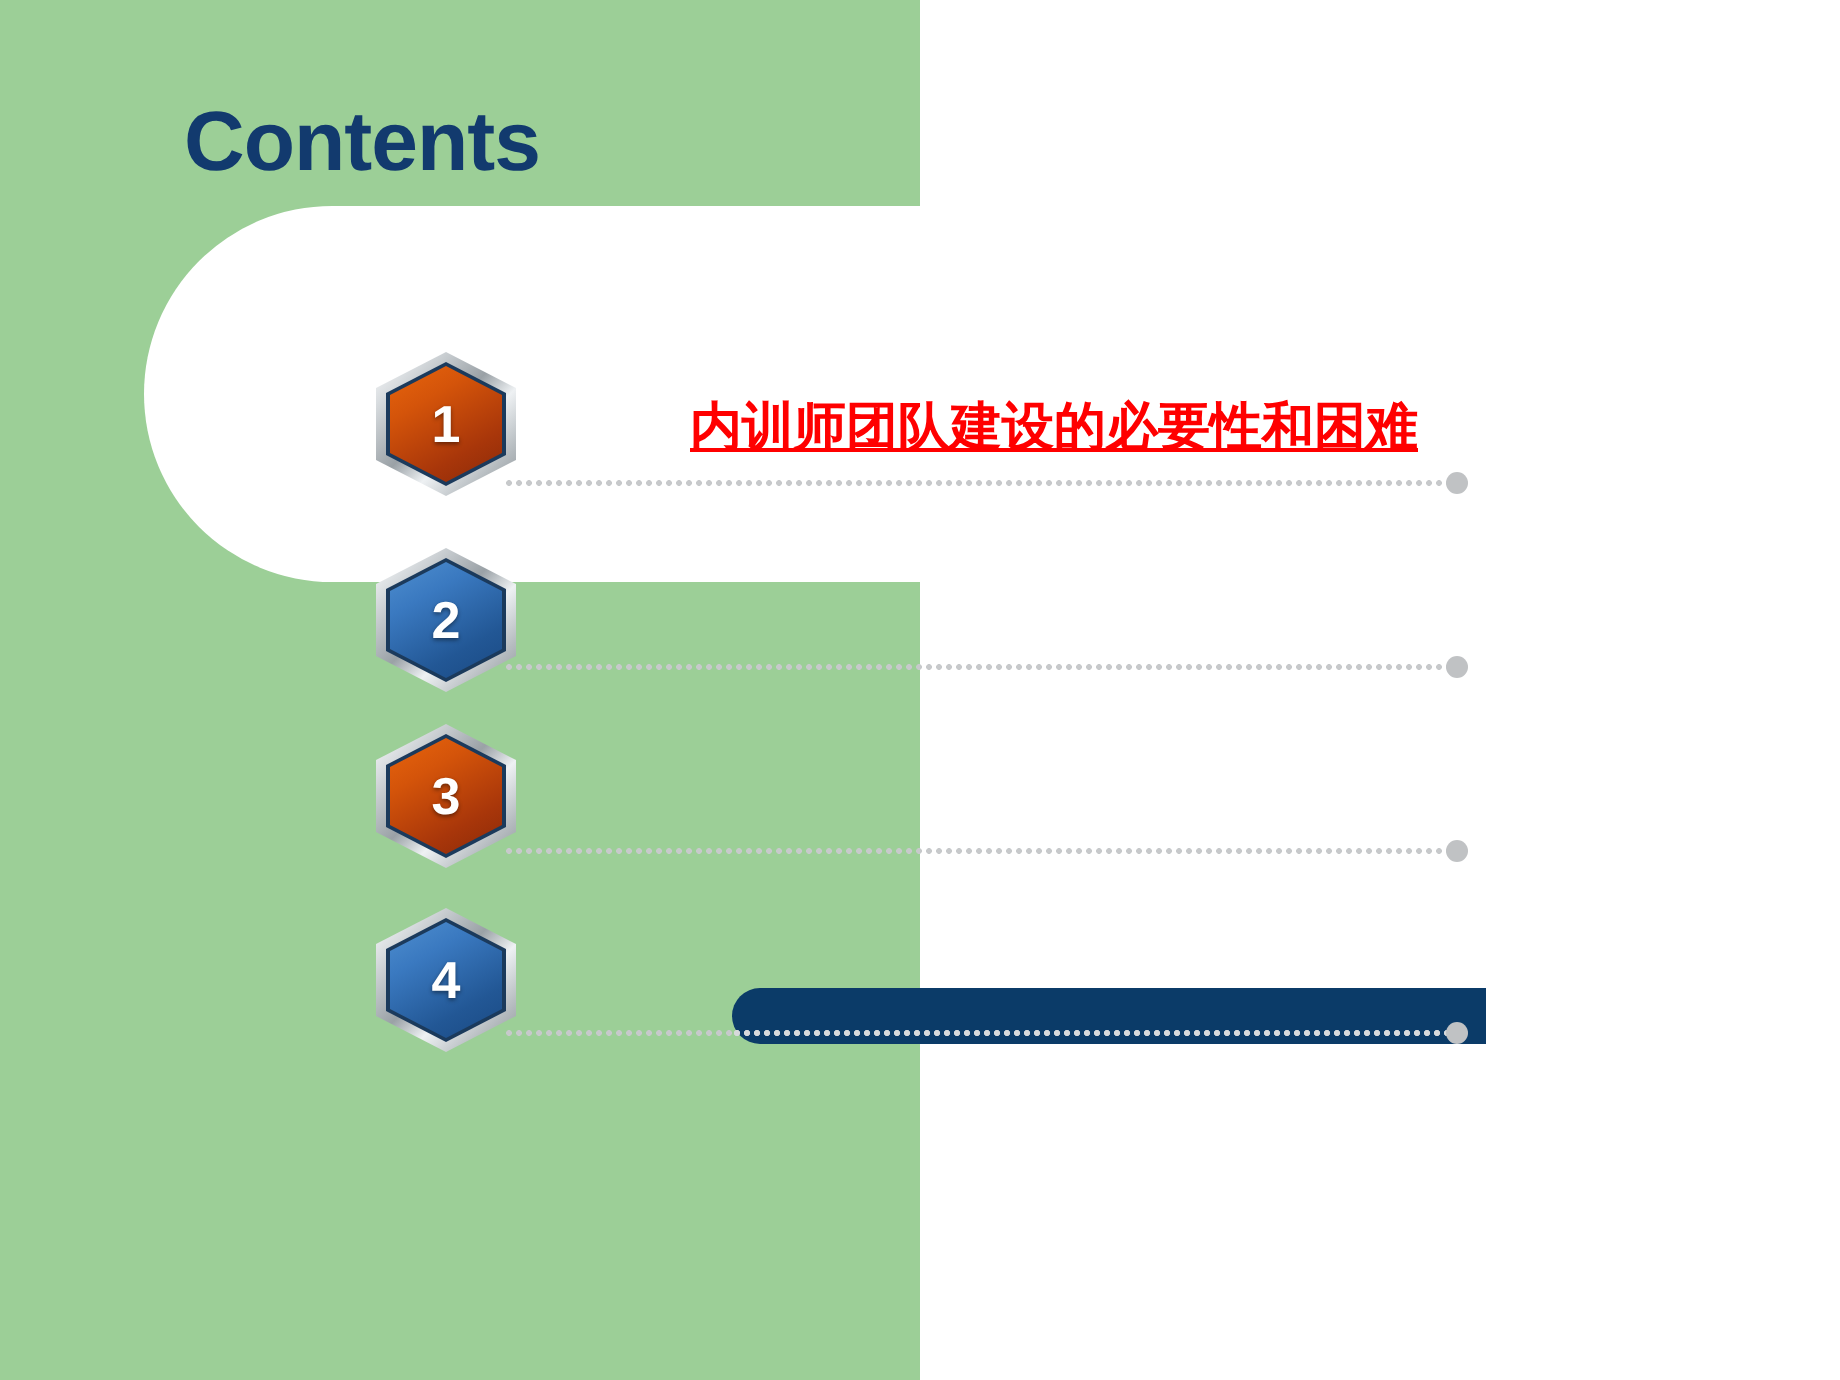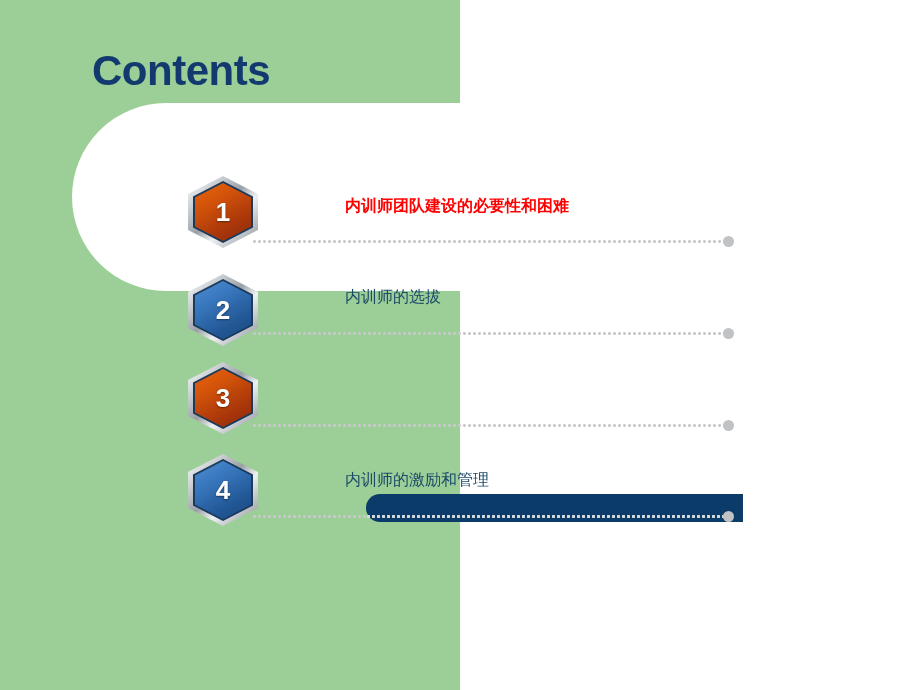--- a/index.html
+++ b/index.html
@@ -112,24 +112,25 @@
     justify-content: center;
     color: #ffffff;
     font-size: 26px;
     font-weight: bold;
     text-shadow: 0 1px 2px rgba(0,0,0,0.45);
   }
 
   
   .item-text {
     position: absolute;
-    font-size: 16px;
+    font-size: 26px;
     color: #1b4a69;
     white-space: nowrap;
     font-family: "DejaVu Serif", "Liberation Serif", serif;
+    text-decoration: underline;
   }
   .item-text.highlight {
     color: #ff0000;
     font-weight: bold;
     font-family: "DejaVu Sans", "Liberation Sans", sans-serif;
   }
 
   
   .dots {
     position: absolute;
@@ -171,37 +172,35 @@
   <div class="item-text highlight" style="left:345px; top:196px;">内训师团队建设的必要性和困难</div>
   <div class="dots" style="left:252px; top:240px; width:476px;"></div>
   <div class="dot-end" style="left:723px; top:236px;"></div>
 
   <div class="hex-wrap" style="left:188px; top:274px;">
     <div class="hex rim"></div>
     <div class="hex outline"></div>
     <div class="hex face blue"></div>
     <div class="hex-num">2</div>
   </div>
-  <div class="item-text" style="left:345px; top:287px;">内训师的选拔</div>
   <div class="dots" style="left:252px; top:332px; width:476px;"></div>
   <div class="dot-end" style="left:723px; top:328px;"></div>
 
   <div class="hex-wrap" style="left:188px; top:362px;">
     <div class="hex rim"></div>
     <div class="hex outline"></div>
     <div class="hex face orange"></div>
     <div class="hex-num">3</div>
   </div>
   <div class="dots" style="left:252px; top:424px; width:476px;"></div>
   <div class="dot-end" style="left:723px; top:420px;"></div>
 
   <div class="hex-wrap" style="left:188px; top:454px;">
     <div class="hex rim"></div>
     <div class="hex outline"></div>
     <div class="hex face blue"></div>
     <div class="hex-num">4</div>
   </div>
-  <div class="item-text" style="left:345px; top:470px;">内训师的激励和管理</div>
   <div class="dots" style="left:252px; top:515px; width:114px;"></div>
   <div class="dots on-navy" style="left:366px; top:515px; width:362px;"></div>
   <div class="dot-end" style="left:723px; top:511px;"></div>
 
 </div>
 
 </body></html>

